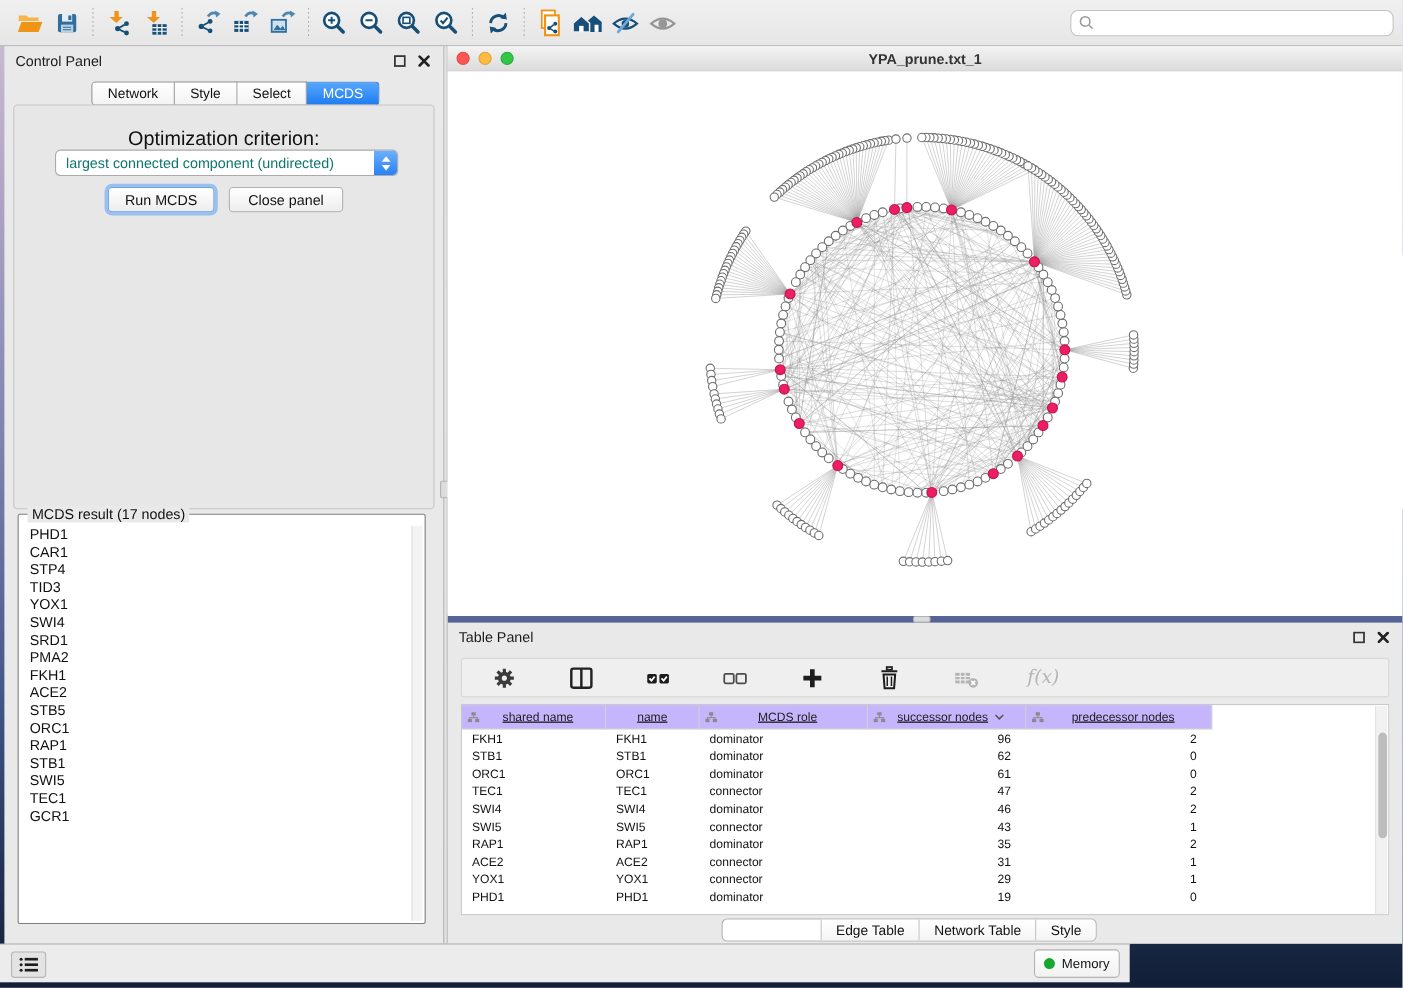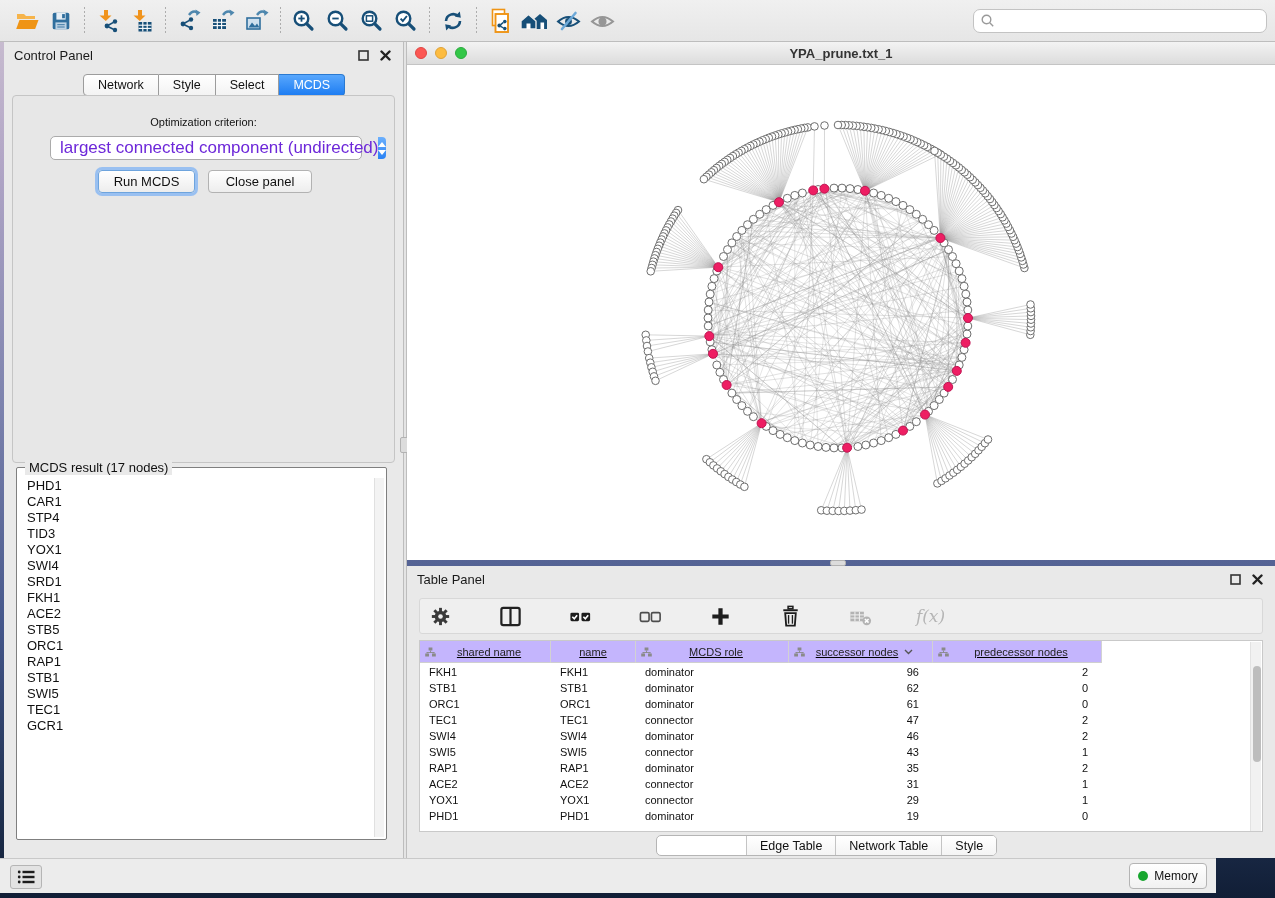--- a/index.html
+++ b/index.html
@@ -27,24 +27,24 @@
 
   .ctab-row { position:absolute; left:79px; top:32px; display:flex; }
   .ctab { height:22px; padding:0 14px; font-size:12.5px; display:flex; align-items:center;
           background:linear-gradient(#ffffff,#f3f3f3); border:1px solid #9c9c9c; border-left:none; color:#111; }
   .ctab:first-child { border-left:1px solid #9c9c9c; border-radius:4px 0 0 4px; }
   .ctab:last-child { border-radius:0 4px 4px 0; }
   .ctab.active { background:linear-gradient(#58a7fd,#1e7df2); color:#fff; border-color:#2a79d0; }
 
   .ctab-content { position:absolute; left:8px; top:53px; width:383px; height:368px;
                   background:#e7e7e7; border:1px solid #c5c5c5; border-radius:4px; }
-  .opt-label { position:absolute; left:0; top:20px; width:100%; text-align:center; font-size:11px; color:#111; }
+  .opt-label { position:absolute; left:0; top:20px; width:100%; text-align:center; font-size:18px; color:#111; }
   .dropdown { position:absolute; left:37px; top:40px; width:312px; height:24px; background:#fff;
               border:1px solid #ababab; border-radius:5px; display:flex; align-items:center; }
-  .dropdown .val { flex:1; font-size:17px; padding-left:9px; color:#6d28d9; white-space:nowrap; }
+  .dropdown .val { flex:1; font-size:13px; padding-left:9px; color:#0f766e; white-space:nowrap; }
   .dd-step { width:21px; height:22px; margin:0; border-radius:0 4px 4px 0;
              background:linear-gradient(#6cb0fd,#2a82f4); display:flex; flex-direction:column; align-items:center; justify-content:center; gap:3px; }
   .tri-up { width:0; height:0; border-left:4px solid transparent; border-right:4px solid transparent; border-bottom:5px solid #fff; }
   .tri-dn { width:0; height:0; border-left:4px solid transparent; border-right:4px solid transparent; border-top:5px solid #fff; }
   .btn { position:absolute; height:23px; background:linear-gradient(#ffffff,#ededed); border:1px solid #b2b2b2;
          border-radius:4px; font-size:13px; color:#111; display:flex; align-items:center; justify-content:center; }
   .btn.focused { box-shadow:0 0 0 3px rgba(90,160,250,.55); border-color:#6ea4dd; }
 
   .groupbox { position:absolute; left:12px; top:425px; width:371px; height:373px; background:#fff;
               border:1px solid #7f7f7f; border-radius:2px; }
@@ -62,40 +62,40 @@
   .netwin { left:407px; top:42px; width:868px; height:518px; background:#fff; }
   .net-title { height:23px; background:linear-gradient(#f3f3f3,#dcdcdc); border-bottom:1px solid #c4c4c4;
                display:flex; align-items:center; position:relative; }
   .tl { width:12px; height:12px; border-radius:50%; margin-left:8px; }
   .net-title .title { position:absolute; left:0; width:100%; text-align:center; font-size:13px; font-weight:bold; color:#333; }
   .net-canvas { position:relative; width:868px; height:494px; background:#fff; }
 
   
   .tbl-panel { left:407px; top:566px; width:868px; height:292px; background:#e9e9e9; }
   .tbl-toolbar { position:absolute; left:12px; top:32px; width:844px; height:36px; background:#efefef;
-                 border:1px solid #d8d8d8; border-radius:3px; display:flex; align-items:center; padding-left:8px;gap:32px; }
+                 border:1px solid #d8d8d8; border-radius:3px; display:flex; align-items:center; padding-left:26px;gap:32px; }
   .tt-ic { width:25px; height:28px; display:flex; align-items:center; justify-content:center; margin-right:13px; flex:0 0 auto; }
   .tblbox { position:absolute; left:12px; top:74px; width:844px; height:192px; background:#fff; border:1px solid #c9c9c9; }
   .thead { position:absolute; left:0; top:0; height:22px; display:flex; background:#c4b5fd; border-bottom:1px solid #cfcfcf;text-decoration:underline; }
   .th { position:relative; height:22px; border-right:1px solid #d2d2d2; display:flex; align-items:center; justify-content:center;
         font-size:11px; color:#222; }
   .th .map-ic { position:absolute; left:5px; top:6px; }
   .trow { display:flex; height:16px; font-size:11px; color:#111; }
   .td { height:16px; line-height:16px; white-space:nowrap; overflow:hidden; }
   .tbl-scroll { position:absolute; right:1px; top:1px; width:11px; height:189px; background:#f1f1f1; border-left:1px solid #e2e2e2; }
   .tbl-thumb { position:absolute; left:1.5px; top:24px; width:8px; height:96px; background:#bdbdbd; border-radius:4px; }
 
   .seg-tabs { position:absolute; left:249px; top:269px; display:flex; height:21px;
               background:#fff; border:1px solid #b5b5b5; border-radius:5px; overflow:hidden; }
   .seg { padding:0 13px; display:flex; align-items:center; font-size:12.5px; color:#111; border-left:1px solid #c4c4c4; background:linear-gradient(#ffffff,#f4f4f4); }
   .seg:first-child { border-left:none; }
   .seg.active { background:linear-gradient(#59a8fd,#1d7cf2); color:#fff;margin-top:39px; }
 
   
-  .statusbar { left:0px; top:858px; width:1216px; height:35px; background:#ececec; border-top:1px solid #c9c9c9; }
+  .statusbar { left:0px; top:858px; width:1027px; height:35px; background:#ececec; border-top:1px solid #c9c9c9; }
   .list-btn { position:absolute; left:10px; top:6px; width:32px; height:24px; background:#e3e3e3; border:1px solid #b5b5b5;
               border-radius:3px; display:flex; align-items:center; justify-content:center; }
   .mem-btn { position:absolute; right:9px; top:4px; width:78px; height:26px; background:linear-gradient(#ffffff,#f1f1f1);
              border:1px solid #b4b4b4; border-radius:4px; display:flex; align-items:center; justify-content:center; gap:6px;
              font-size:12px; color:#111; }
   .mem-dot { width:10px; height:10px; border-radius:50%; background:#17a62e; }
 </style>
 </head>
 <body>
 
@@ -291,20 +291,21 @@
   <div class="groupbox">
     <span class="legend">MCDS result (17 nodes)</span>
     <div class="mcds-list" id="mcds-list">
         <div>PHD1</div>
         <div>CAR1</div>
         <div>STP4</div>
         <div>TID3</div>
         <div>YOX1</div>
         <div>SWI4</div>
         <div>SRD1</div>
+        <div>PMA2</div>
         <div>FKH1</div>
         <div>ACE2</div>
         <div>STB5</div>
         <div>ORC1</div>
         <div>RAP1</div>
         <div>STB1</div>
         <div>SWI5</div>
         <div>TEC1</div>
         <div>GCR1</div>
       </div>

